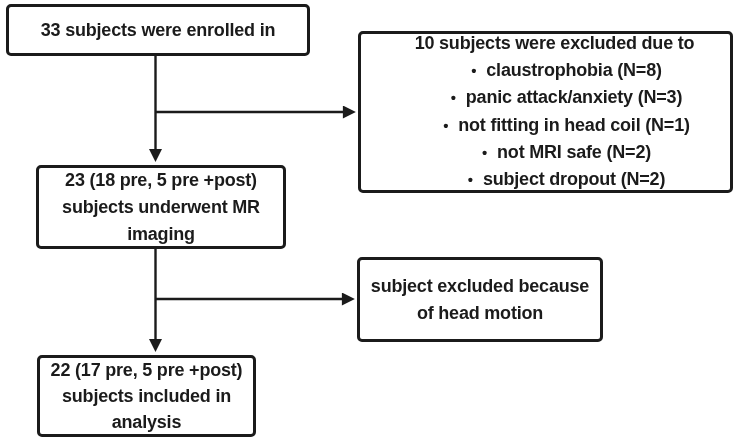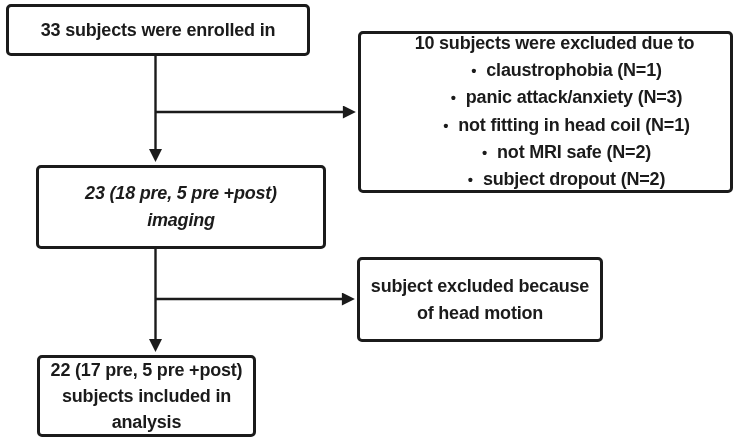--- a/index.html
+++ b/index.html
@@ -39,21 +39,21 @@
   }
   .node .line { display: block; }
   #node-enrolled   { left: 6px;   top: 4px;   width: 304px; height: 52px;  line-height: 24px; }
   #node-excluded   {
     left: 358px; top: 31px;  width: 375px; height: 162px;
     align-items: center; text-align: left;
     justify-content: center;
     padding: 4px 8px 4px 26px;
     line-height: 26.4px;
   }
-  #node-imaging    { left: 36px;  top: 165px; width: 290px; height: 84px;  line-height: 27px; font-style: italic; }
+  #node-imaging    { left: 36px;  top: 165px; width: 250px; height: 84px;  line-height: 27px; }
   #node-headmotion { left: 357px; top: 257px; width: 246px; height: 85px;  line-height: 27px; }
   #node-analysis   { left: 37px;  top: 355px; width: 219px; height: 82px;  line-height: 26px; }
   .bullet-item {
     display: flex;
     align-items: baseline;
     padding-left: 24px;
   }
   .bullet-marker {
     flex: 0 0 auto;
     margin-right: 10px;
@@ -78,21 +78,21 @@
   </svg>
 
   <div class="node" id="node-enrolled">
     <span class="line">33 subjects were enrolled in</span>
   </div>
 
   <div class="node" id="node-excluded">
     <span class="line">10 subjects were excluded due to</span>
     <span class="bullet-item">
       <span class="bullet-marker">•</span>
-      <span>claustrophobia (N=1)</span>
+      <span>claustrophobia (N=8)</span>
     </span>
     <span class="bullet-item">
       <span class="bullet-marker">•</span>
       <span>panic attack/anxiety (N=3)</span>
     </span>
     <span class="bullet-item">
       <span class="bullet-marker">•</span>
       <span>not fitting in head coil (N=1)</span>
     </span>
     <span class="bullet-item">
@@ -100,20 +100,21 @@
       <span>not MRI safe (N=2)</span>
     </span>
     <span class="bullet-item">
       <span class="bullet-marker">•</span>
       <span>subject dropout (N=2)</span>
     </span>
   </div>
 
   <div class="node" id="node-imaging">
     <span class="line">23 (18 pre, 5 pre +post)</span>
+    <span class="line">subjects underwent MR</span>
     <span class="line">imaging</span>
   </div>
 
   <div class="node" id="node-headmotion">
     <span class="line">subject excluded because</span>
     <span class="line">of head motion</span>
   </div>
 
   <div class="node" id="node-analysis">
     <span class="line">22 (17 pre, 5 pre +post)</span>

